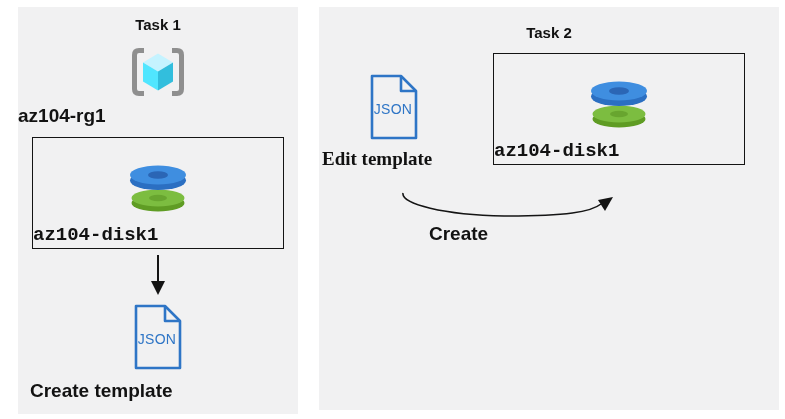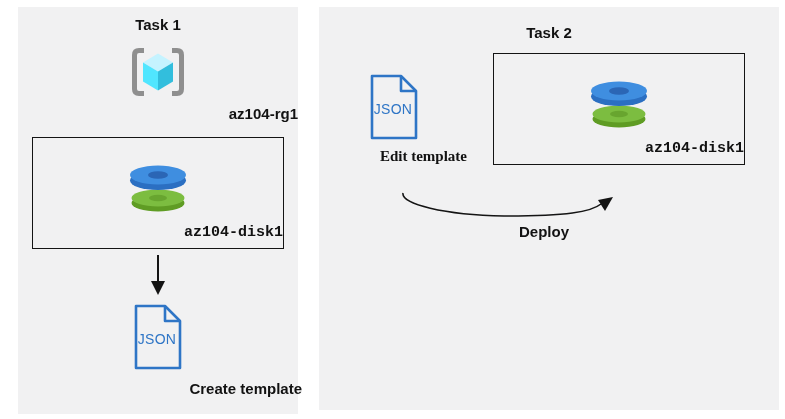--- a/index.html
+++ b/index.html
@@ -7,22 +7,22 @@
 
   .panel{position:absolute;background:var(--panel-bg,#F1F1F2);}
   #task1-panel{left:6px;top:7px;width:280px;height:407px;margin-left:12px;}
   #task2-panel{left:319px;top:7px;width:460px;height:403px;}
 
   .panel-title{position:absolute;width:100%;text-align:center;
     font-weight:bold;font-size:15px;color:var(--text,#121212);}
   #task1-panel .panel-title{top:9px;}
   #task2-panel .panel-title{top:17px;}
 
-  .iconlabel{position:absolute;font-weight:bold;font-size:15px;
-    color:var(--text,#121212);text-align:right;}
+  .iconlabel{position:absolute;font-weight:bold;font-size:19px;
+    color:var(--text,#121212);text-align:left;}
 
   .disk-box{position:absolute;width:250px;height:110px;
     border:1.5px solid var(--outline,#141414);}
   #task1-disk-box{left:14px;top:130px;}
   #task2-disk-box{left:174px;top:46px;}
   .disk-box .disk-svg{position:absolute;left:50%;transform:translateX(-50%);top:27px;}
   .disk-box .iconlabel{left:0;width:100%;top:86px;font-family:Liberation Mono, monospace;}
 
   .abs{position:absolute;}
 
@@ -77,21 +77,21 @@
     <line class="arrow-line" x1="8" y1="0" x2="8" y2="28"></line>
     <polygon class="arrow-head" points="1,26 15,26 8,40"></polygon>
   </svg>
 
   <svg class="abs" style="left:116px;top:297px;" width="48" height="66" viewBox="0 0 48 66">
     <path class="json-doc" d="M2 2 h29 l15 15 v47 h-44 z"></path>
     <path class="json-doc" d="M31 2 v15 h15"></path>
     <text class="json-text" x="23" y="40" text-anchor="middle">JSON</text>
   </svg>
 
-  <div class="iconlabel" style="left:4px;width:100%;top:373px;">Create template</div>
+  <div class="iconlabel" style="left:12px;width:100%;top:373px;">Create template</div>
 </div>
 
 <div class="panel" id="task2-panel">
 
   <div class="panel-title">Task 2</div>
 
   <svg class="abs" style="left:51px;top:67px;" width="48" height="66" viewBox="0 0 48 66">
     <path class="json-doc" d="M2 2 h29 l15 15 v47 h-44 z"></path>
     <path class="json-doc" d="M31 2 v15 h15"></path>
     <text class="json-text" x="23" y="40" text-anchor="middle">JSON</text>
@@ -109,14 +109,14 @@
       <ellipse class="d-blue-hole" cx="29" cy="10" rx="10" ry="3.8"></ellipse>
     </svg>
     <div class="iconlabel">az104-disk1</div>
   </div>
 
   <svg class="abs" style="left:80px;top:180px;" width="225" height="42" viewBox="0 0 225 42">
     <path class="curve" d="M4 6 C2 17 45 28 105 29 C168 29 192 25 202 17"></path>
     <polygon class="arrow-head" points="214,10 199,13 206,24"></polygon>
   </svg>
 
-  <div class="iconlabel" style="left:110px;width:140px;top:216px;">Deploy</div>
+  <div class="iconlabel" style="left:110px;width:140px;top:216px;">Create</div>
 </div>
 
 </body></html>

